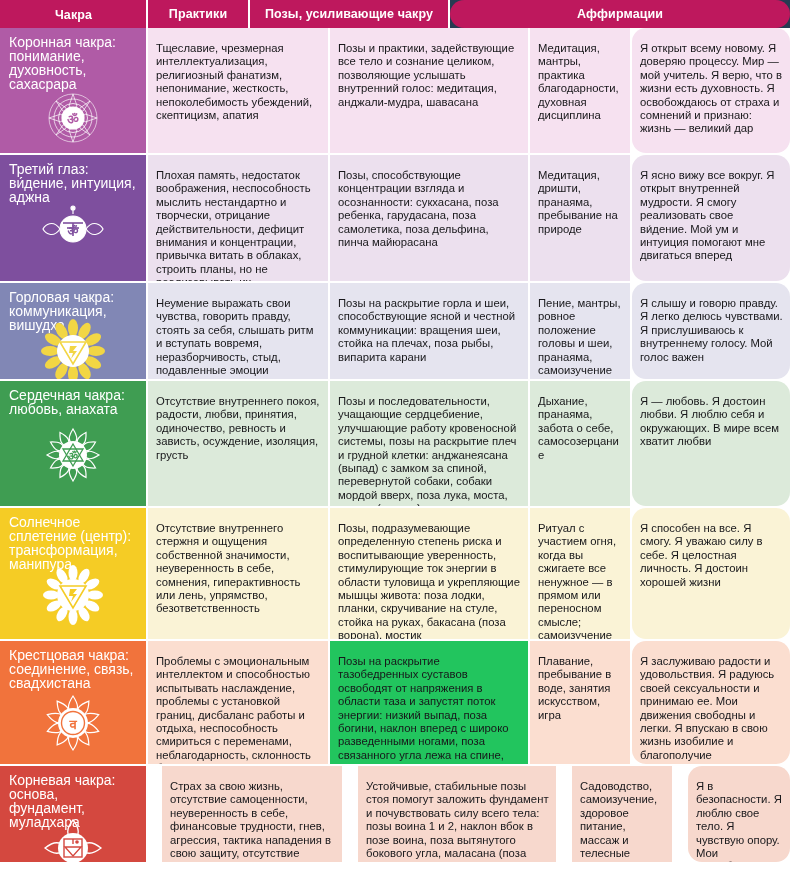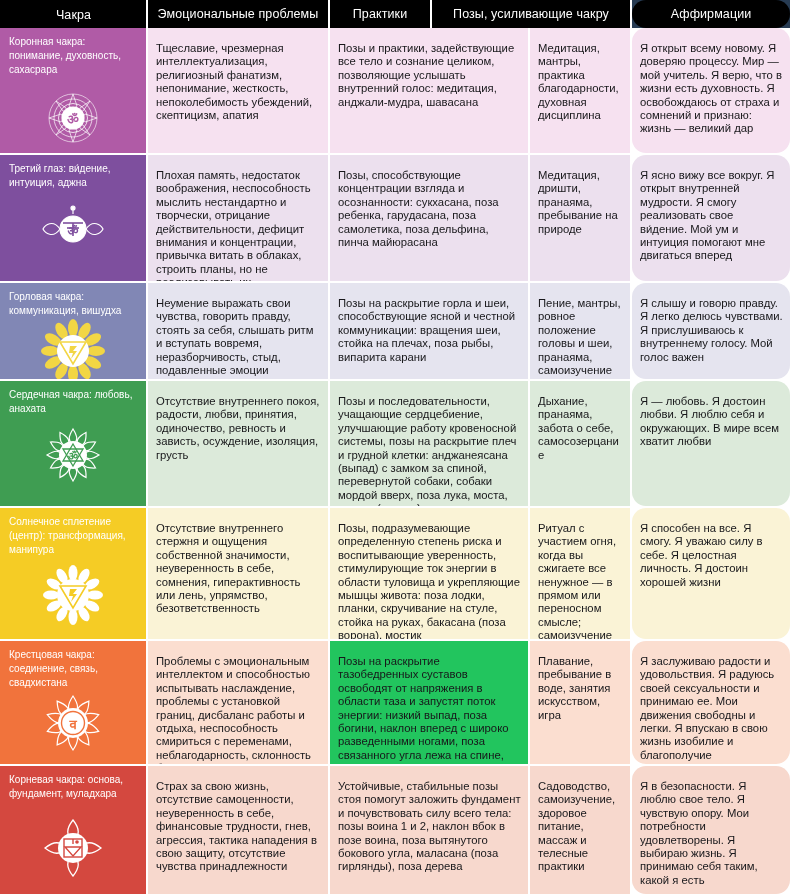--- a/index.html
+++ b/index.html
@@ -13,25 +13,25 @@
     width:790px;height:894px;
     display:flex;flex-direction:column;
     box-sizing:border-box;
   }
   
   .thead{
     display:flex;height:28px;flex:0 0 28px;
     background:#273b52;
   }
   .th{
-    color:#ffffff;font-size:12.5px;font-weight:normal;
+    color:#ffffff;font-size:12.5px;font-weight:bold;
     display:flex;align-items:center;justify-content:center;
     box-sizing:border-box;
     border-right:2px solid #ffffff;
-    background:#000000;
+    background:#be185d;
     letter-spacing:.1px;
     overflow:hidden;
   }
   .th:last-child{border-right:none;}
   
   .tbody{flex:1 1 auto;display:flex;flex-direction:column;}
   .row{display:flex;box-sizing:border-box;border-bottom:2px solid #ffffff;}
   .row:last-child{border-bottom:none;}
   .cell{
     box-sizing:border-box;
@@ -44,47 +44,46 @@
     word-wrap:break-word;
     hyphens:auto;
   }
   .cell:last-child{border-right:none;}
   .c-name{
     width:148px;flex:0 0 148px;
     color:#ffffff;
     position:relative;
     padding:7px 8px 6px 9px;
   }
-  .c-name .nm{display:block;font-size:10px;line-height:14px;}
+  .c-name .nm{display:block;font-size:14px;line-height:14px;}
   .c-emo{width:182px;flex:0 0 182px;}
   .c-pos{width:200px;flex:0 0 200px;}
   .c-pra{width:102px;flex:0 0 102px;}
   .c-aff{flex:1 1 auto;border-radius:14px;}
   .sym{
     position:absolute;left:50%;transform:translateX(-50%);
     width:64px;height:64px;
   }
   .sym svg{display:block;width:64px;height:64px;}
   
   .r0{height:127px;}
   .r1{height:128px;}
   .r2{height:98px;}
   .r3{height:127px;}
   .r4{height:133px;}
   .r5{height:125px;justify-content:flex-end;}
-  .r6{height:128px;}
+  .r6{height:96px;gap:14px;}
 </style>
 </head>
 <body>
 
 <div class="table">
 
   <div class="thead">
     <div class="th c-name">Чакра</div>
-    <div class="th c-emo">Эмоциональные проблемы</div>
     <div class="th c-pra">Практики</div>
     <div class="th c-pos">Позы, усиливающие чакру</div>
     <div class="th c-aff">Аффирмации</div>
   </div>
 
   <div class="tbody">
 
     <div class="row r0">
       <div class="cell c-name" style="background:#b05ba6">
         <span class="nm">Коронная чакра: понимание, духовность, сахасрара</span>

